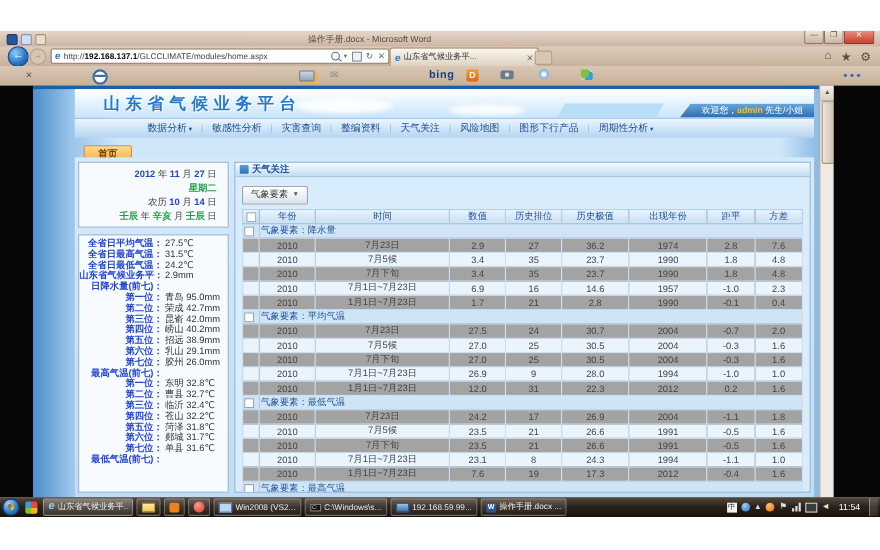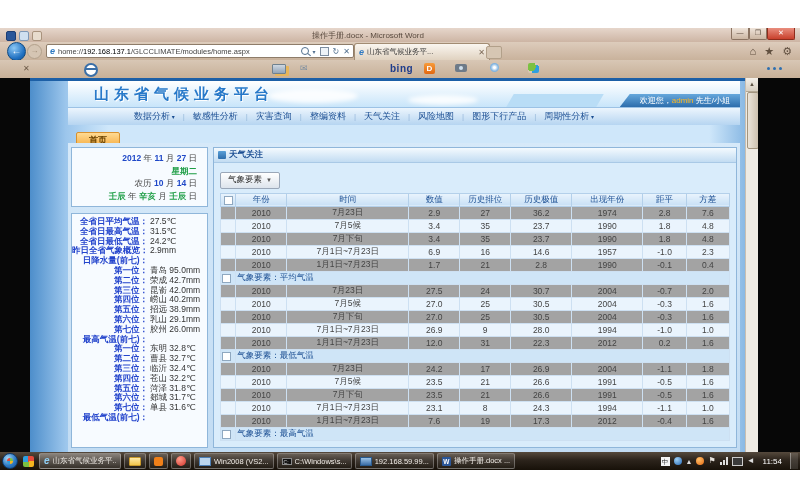--- a/index.html
+++ b/index.html
@@ -8,39 +8,39 @@
   .screen{position:relative;width:800px;height:500px;background:#fff;}
 
   
   .word-titlebar{position:absolute;top:28px;left:0;width:800px;height:14px;
     background:linear-gradient(#e6d6cb,#cdb5a4);border-bottom:1px solid #a98f7b;}
   .qat{position:absolute;left:6px;top:3px;display:flex;gap:3px;}
   .qat span{width:8px;height:8px;border-radius:2px;border:1px solid #8d7priv;}
   .qat .q1{background:#2a5699;border:1px solid #1c3d73;}
   .qat .q2{background:#cfe0f0;border:1px solid #7d97b5;}
   .qat .q3{background:#e8dccd;border:1px solid #a9937d;}
-  .word-title{position:absolute;left:42%;top:2px;font-size:8px;color:#594a3e;transform:translateX(-50%);white-space:nowrap;margin-left:32px;}
+  .word-title{position:absolute;left:42%;top:2px;font-size:8px;color:#594a3e;transform:translateX(-50%);white-space:nowrap;}
   .winbtns{position:absolute;right:5px;top:0;display:flex;}
   .winbtns .wb{width:16px;height:11px;border:1px solid #8a7361;border-top:none;
     background:linear-gradient(#efe4da,#cbb6a2);color:#5c4c3e;font-size:7px;line-height:9px;text-align:center;border-radius:0 0 2px 2px;}
   .winbtns .wb.close{width:26px;background:linear-gradient(#e98e7e,#c8402c);color:#fff;border-color:#8e2c1c;}
 
   
   .ie-navbar{position:absolute;top:42px;left:0;width:800px;height:18px;
     background:linear-gradient(#ddccbc,#c9b29c);border-bottom:1px solid #ab947d;}
   .nav-back{position:absolute;left:7px;top:0px;width:17px;height:17px;border-radius:50%;
     background:radial-gradient(circle at 35% 30%,#8cc8f5,#1f6fc0 65%,#14548f);
     border:1px solid #0f4a82;color:#fff;font-size:10px;line-height:16px;text-align:center;}
   .nav-fwd{position:absolute;left:27px;top:2px;width:13px;height:13px;border-radius:50%;
     background:#d5c5b3;border:1px solid #b3a18c;color:#a08d77;font-size:8px;line-height:12px;text-align:center;}
   .addr{position:absolute;left:46px;top:2px;width:300px;height:12px;background:#fff;
     border:1px solid #8e7c69;border-radius:2px;display:flex;align-items:center;
     font-size:7.5px;color:#444;padding:0 3px;white-space:nowrap;overflow:hidden;}
   .addr .e-ico{color:#2f7ac2;font-weight:bold;font-style:italic;font-size:9px;margin-right:3px;}
-  .addr .host{font-weight:normal;color:#000;}
+  .addr .host{font-weight:bold;color:#000;}
   .addr-icons{margin-left:auto;display:flex;align-items:center;gap:4px;color:#5a6f86;}
   .mag{width:6px;height:6px;border:1.4px solid #53718f;border-radius:50%;position:relative;}
   .mag::after{content:"";position:absolute;width:4px;height:1.4px;background:#53718f;right:-3px;bottom:-1px;transform:rotate(40deg);}
   .small-arrow{font-size:6px;color:#53718f;}
   .compat-ico{width:7px;height:7px;border:1px solid #7d8da0;background:#eef3f8;}
   .refresh-ico,.stop-ico{font-size:8px;color:#53718f;}
   .tab{position:absolute;left:354px;top:1px;width:126px;height:16px;
     background:linear-gradient(#faf6f0,#e0d2c0);border:1px solid #a28c73;border-bottom:none;
     border-radius:3px 3px 0 0;display:flex;align-items:center;font-size:7.5px;color:#333;padding:0 4px;gap:3px;}
   .tab .tab-title{flex:1;overflow:hidden;white-space:nowrap;}
@@ -89,21 +89,21 @@
 
   .banner{position:relative;height:26px;background:linear-gradient(#ffffff,#c8e5fa);overflow:hidden;}
   .cloud{position:absolute;background:rgba(255,255,255,.85);border-radius:50%;filter:blur(2px);}
   .site-title{position:absolute;left:26px;top:4px;font-size:15px;font-weight:bold;color:#2879c9;
     letter-spacing:5px;text-shadow:1px 1px 0 #fff;white-space:nowrap;}
   .welcome-stripe{position:absolute;right:140px;bottom:0;width:90px;height:13px;background:#b9ddf6;
     transform:skewX(-30deg);}
   .welcome{position:absolute;right:0;bottom:0;height:13px;line-height:13px;padding:0 10px 0 20px;
     background:linear-gradient(#66a8dc,#2d6dac);color:#fff;font-size:8px;white-space:nowrap;
     clip-path:polygon(10px 0,100% 0,100% 100%,0 100%);}
-  .welcome .user{color:#ffb81e;font-weight:normal;margin-top:24px;}
+  .welcome .user{color:#ffb81e;font-weight:bold;margin-top:24px;}
 
   .menubar{height:18px;background:linear-gradient(#ecf5fd,#b6d5f1);border-top:1px solid #9cc2e5;
     display:flex;align-items:center;font-size:9px;color:#1c4f93;padding-left:8px;box-sizing:border-box;}
   .menu-item{padding:0 8px;white-space:nowrap;}
   .menu-item.active{background:linear-gradient(#ffda92,#f5a83a);border:1px solid #d8912e;border-radius:2px;
     color:#6b4300;font-weight:bold;padding:1px 12px;margin-right:6px;margin-top:48px;}
   .menu-sep{color:#97b9da;font-size:8px;}
   .menu-arrow{font-size:6px;color:#1c4f93;}
 
   .crumbbar{height:14px;background:#f3f9fe;border-bottom:1px solid #cfe2f2;display:flex;align-items:center;
@@ -200,21 +200,21 @@
       <span class="wb">❐</span>
       <span class="wb close">✕</span>
     </div>
   </div>
 
   <div class="ie-navbar">
     <div class="nav-back">←</div>
     <div class="nav-fwd">→</div>
     <div class="addr">
       <span class="e-ico">e</span>
-      <span>home://</span>
+      <span>http://</span>
         <span class="host">192.168.137.1</span>
         <span>/GLCCLIMATE/modules/home.aspx</span>
       <span class="addr-icons">
         <span class="mag"></span>
         <span class="small-arrow">▾</span>
         <span class="compat-ico"></span>
         <span class="refresh-ico">↻</span>
         <span class="stop-ico">✕</span>
       </span>
     </div>
@@ -298,21 +298,21 @@
                   </div>
                   <div class="ov-line">
                     <span class="ov-label">全省日最高气温：</span>
                     <span class="ov-value">31.5℃</span>
                   </div>
                   <div class="ov-line">
                     <span class="ov-label">全省日最低气温：</span>
                     <span class="ov-value">24.2℃</span>
                   </div>
                   <div class="ov-line">
-                    <span class="ov-label">昨日全省气象概览：</span>
+                    <span class="ov-label">山东省气候业务平：</span>
                     <span class="ov-value">2.9mm</span>
                   </div>
                   <div class="ov-line">
                     <span class="ov-label">日降水量(前七)：</span>
                     <span class="ov-value"></span>
                   </div>
                   <div class="ov-line">
                     <span class="ov-label">第一位：</span>
                     <span class="ov-value">青岛 95.0mm</span>
                   </div>
@@ -411,20 +411,24 @@
                       <th>时间</th>
                       <th>数值</th>
                       <th>历史排位</th>
                       <th>历史极值</th>
                       <th>出现年份</th>
                       <th>距平</th>
                       <th>方差</th>
                     </tr>
                   </thead>
                   <tbody>
+                    <tr class="group">
+                      <td><span class="cb"></span></td>
+                      <td colspan="8">气象要素：降水量</td>
+                    </tr>
                     <tr>
                       <td></td>
                       <td>2010</td>
                       <td>7月23日</td>
                       <td>2.9</td>
                       <td>27</td>
                       <td>36.2</td>
                       <td>1974</td>
                       <td>2.8</td>
                       <td>7.6</td>

